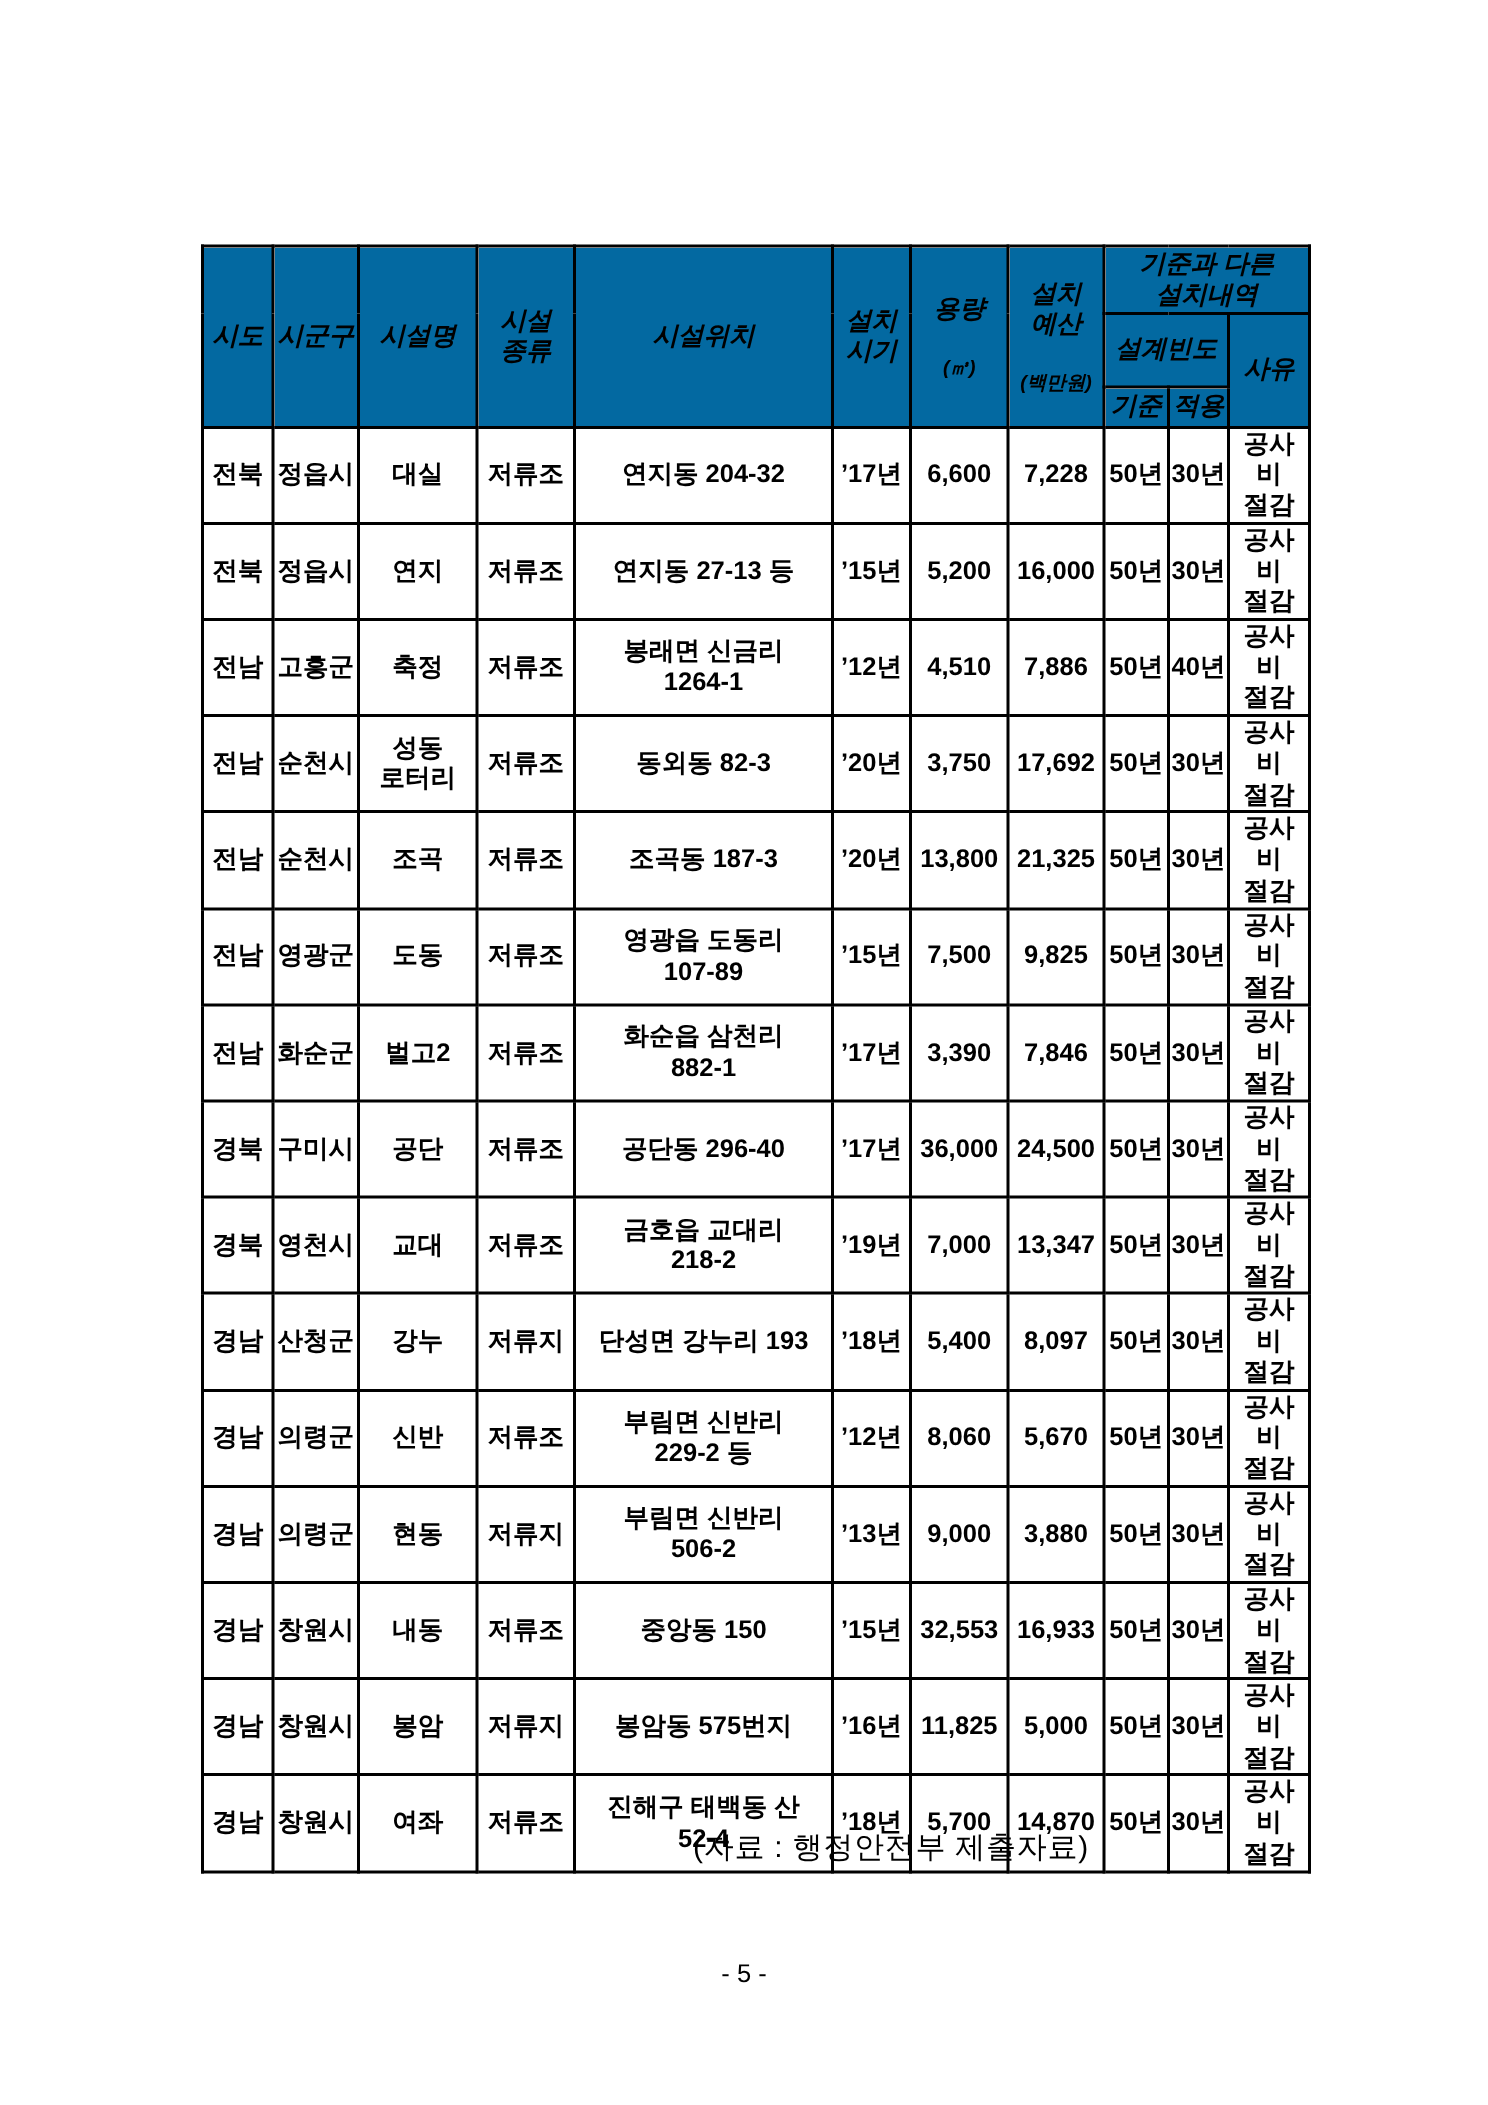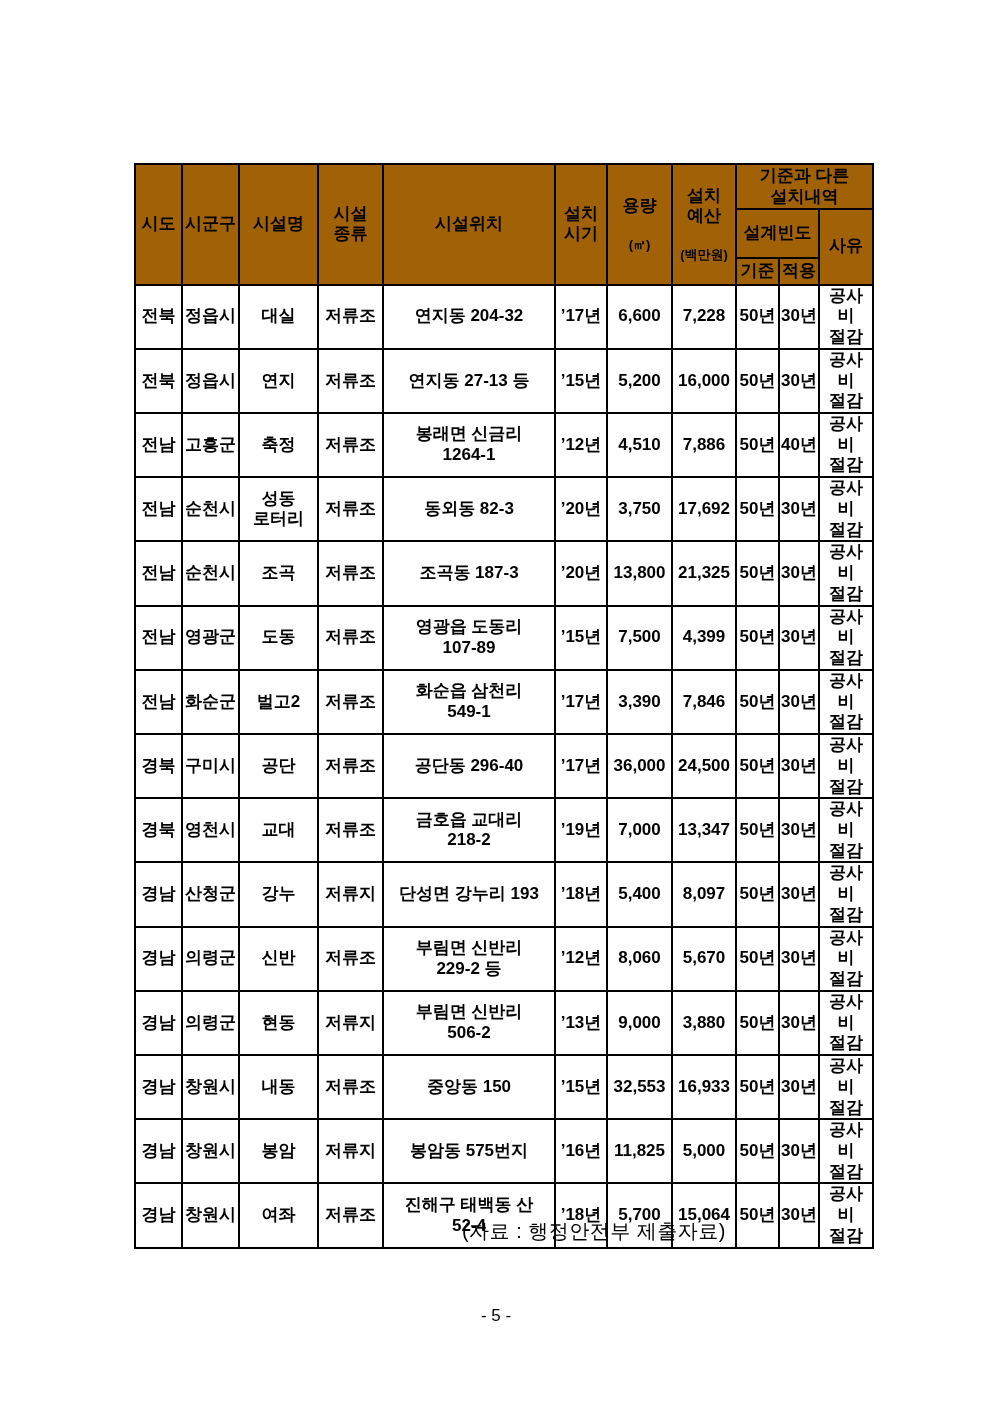--- a/index.html
+++ b/index.html
@@ -30,21 +30,22 @@
     text-align: center;
     vertical-align: middle;
     white-space: pre-line;
     padding: 0 1px;
     font-weight: bold;
     font-size: 17px;
     line-height: 1.22;
     overflow: hidden;
   }
   table.data-table thead th {
-    background: #a16207;
+    background: #0369a1;
+    font-style: italic;
   }
   table.data-table tbody td {
     background: #ffffff;
   }
   tr.header-row-1 { height: 45px; }
   tr.header-row-2 { height: 27px; }
   tr.header-row-3 { height: 27px; }
   tbody tr { height: 63px; }
   .unit {
     font-size: 13px;
@@ -200,33 +201,33 @@
         </tr>
         <tr>
           <td>전남</td>
           <td>영광군</td>
           <td>도동</td>
           <td>저류조</td>
           <td>영광읍 도동리
 107-89</td>
           <td>’15년</td>
           <td>7,500</td>
-          <td>4,399</td>
+          <td>9,825</td>
           <td>50년</td>
           <td>30년</td>
           <td>공사비
 절감</td>
         </tr>
         <tr>
           <td>전남</td>
           <td>화순군</td>
           <td>벌고2</td>
           <td>저류조</td>
           <td>화순읍 삼천리
-549-1</td>
+882-1</td>
           <td>’17년</td>
           <td>3,390</td>
           <td>7,846</td>
           <td>50년</td>
           <td>30년</td>
           <td>공사비
 절감</td>
         </tr>
         <tr>
           <td>경북</td>
@@ -331,21 +332,21 @@
         </tr>
         <tr>
           <td>경남</td>
           <td>창원시</td>
           <td>여좌</td>
           <td>저류조</td>
           <td>진해구 태백동 산
 52-4</td>
           <td>’18년</td>
           <td>5,700</td>
-          <td>15,064</td>
+          <td>14,870</td>
           <td>50년</td>
           <td>30년</td>
           <td>공사비
 절감</td>
         </tr>
       </tbody>
   </table>
 
   <div class="source-note">(자료 : 행정안전부 제출자료)</div>
 

